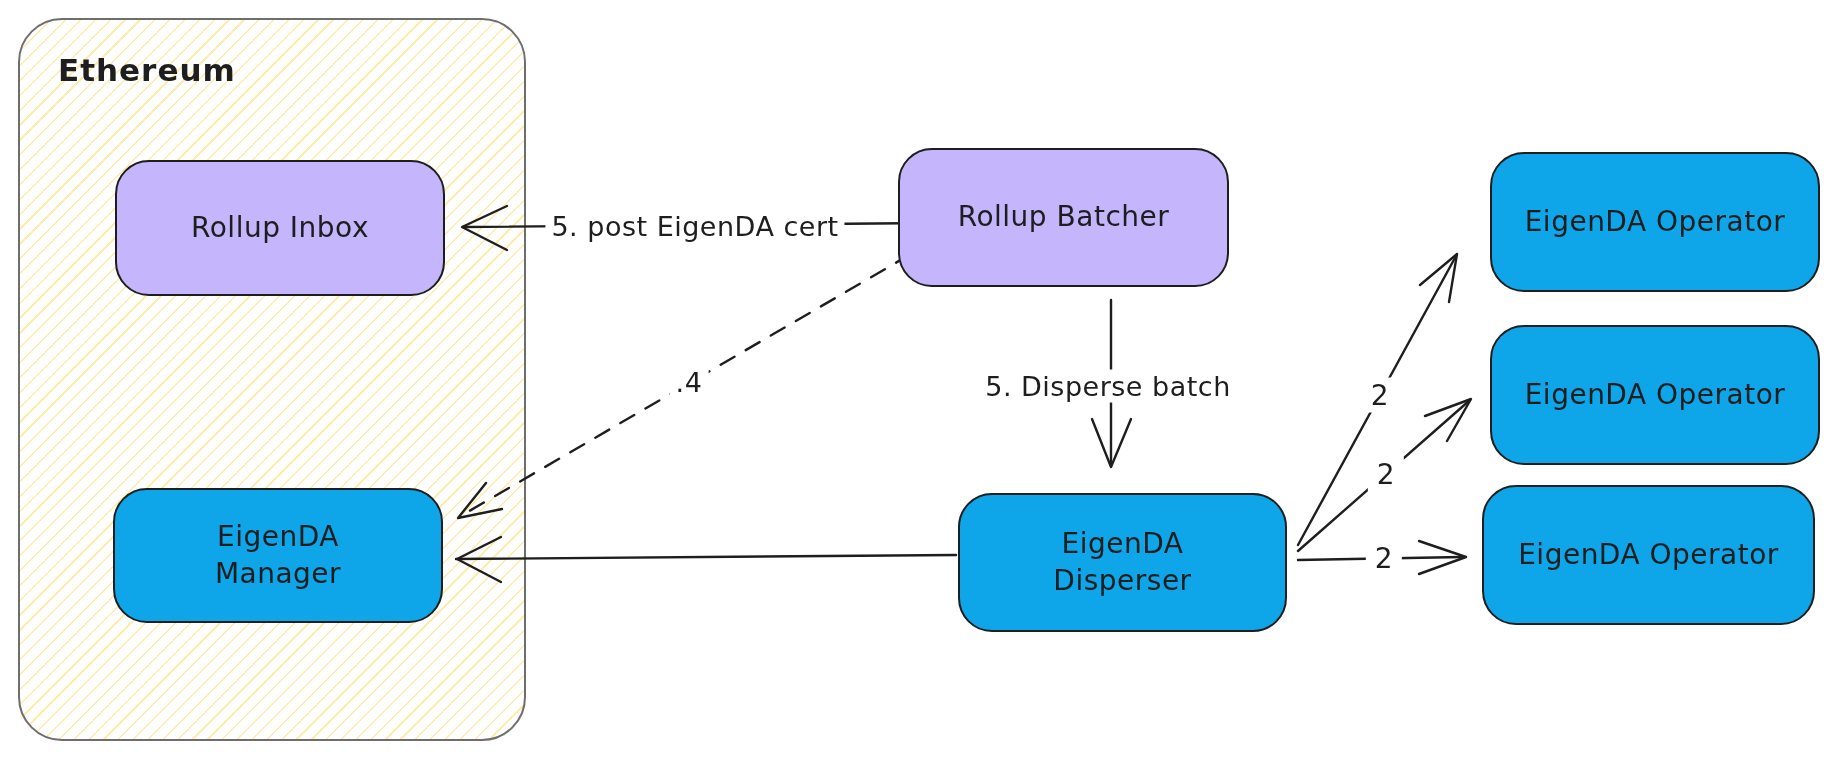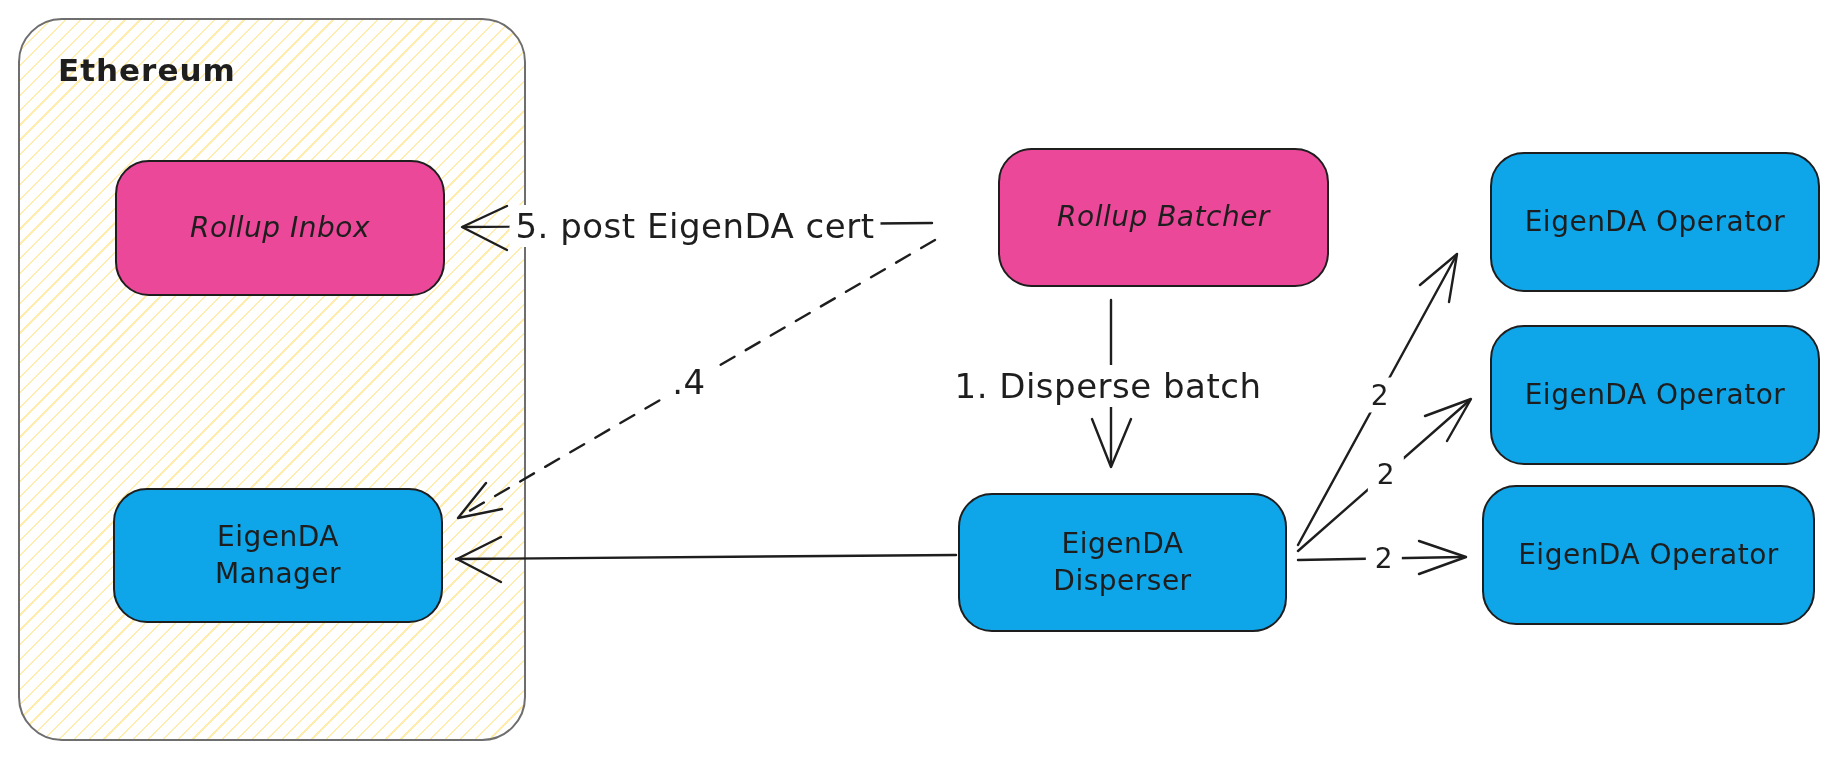--- a/index.html
+++ b/index.html
@@ -41,46 +41,46 @@
     border-radius:34px;
     display:flex;
     align-items:center;
     justify-content:center;
     text-align:center;
     font-size:28px;
     line-height:1.32;
     white-space:pre-line;
     letter-spacing:0.5px;
   }
-  .blue{background:#ec4899;font-style:italic;}
+  .blue{background:#c4b5fd;}
   .green{background:#0ea5e9;}
   #n-inbox    {left:115px; top:160px; width:330px; height:136px;}
   #n-manager  {left:113px; top:488px; width:330px; height:135px;}
-  #n-batcher  {left:998px; top:148px; width:331px; height:139px;align-items:center;}
+  #n-batcher  {left:898px; top:148px; width:331px; height:139px;align-items:center;}
   #n-disperser{left:958px; top:493px; width:329px; height:139px;}
   #n-op1      {left:1490px;top:152px; width:330px; height:140px;}
   #n-op2      {left:1490px;top:325px; width:330px; height:140px;}
   #n-op3      {left:1482px;top:485px; width:333px; height:140px;}
   
   .edges{position:absolute;left:0;top:0;width:1840px;height:765px;}
   .edges path, .edges line, .edges polyline{
     stroke:#1e1e1e;
     stroke-width:2.4;
     fill:none;
     stroke-linecap:round;
     stroke-linejoin:round;
   }
   .dashed{stroke-dasharray:16 13;}
   
   .elabel{
     position:absolute;
     transform:translate(-50%,-50%);
     background:#ffffff;
     padding:1px 6px;
-    font-size:34px;
+    font-size:27px;
     letter-spacing:0.5px;
     white-space:nowrap;
   }
   .elabel.small{padding:1px 9px;font-size:28px;}
 </style>
 </head>
 <body>
 
 <div class="stage">
 
@@ -135,19 +135,19 @@
 
   <div class="node green" id="n-op2">
     <span>EigenDA Operator</span>
   </div>
 
   <div class="node green" id="n-op3">
     <span>EigenDA Operator</span>
   </div>
 
   <div class="elabel" style="left:695px;top:226px;">5. post EigenDA cert</div>
-  <div class="elabel" style="left:1108px;top:386px;">1. Disperse batch</div>
+  <div class="elabel" style="left:1108px;top:386px;">5. Disperse batch</div>
   <div class="elabel" style="left:689px;top:382px;">.4</div>
   <div class="elabel small" style="left:1380px;top:395px;">2</div>
   <div class="elabel small" style="left:1386px;top:474px;">2</div>
   <div class="elabel small" style="left:1384px;top:558px;">2</div>
 
 </div>
 
 </body></html>

